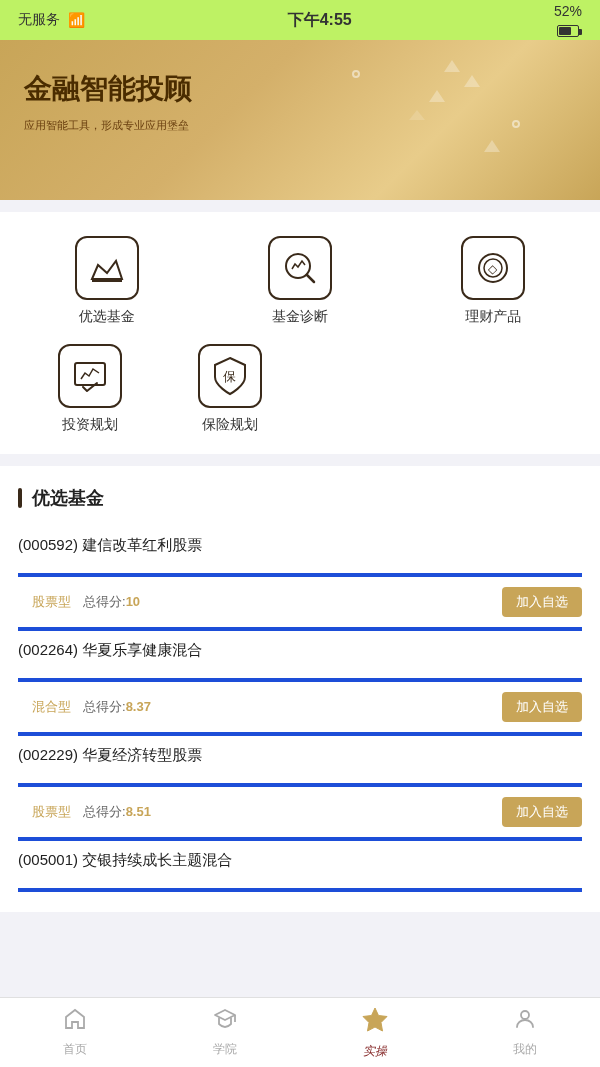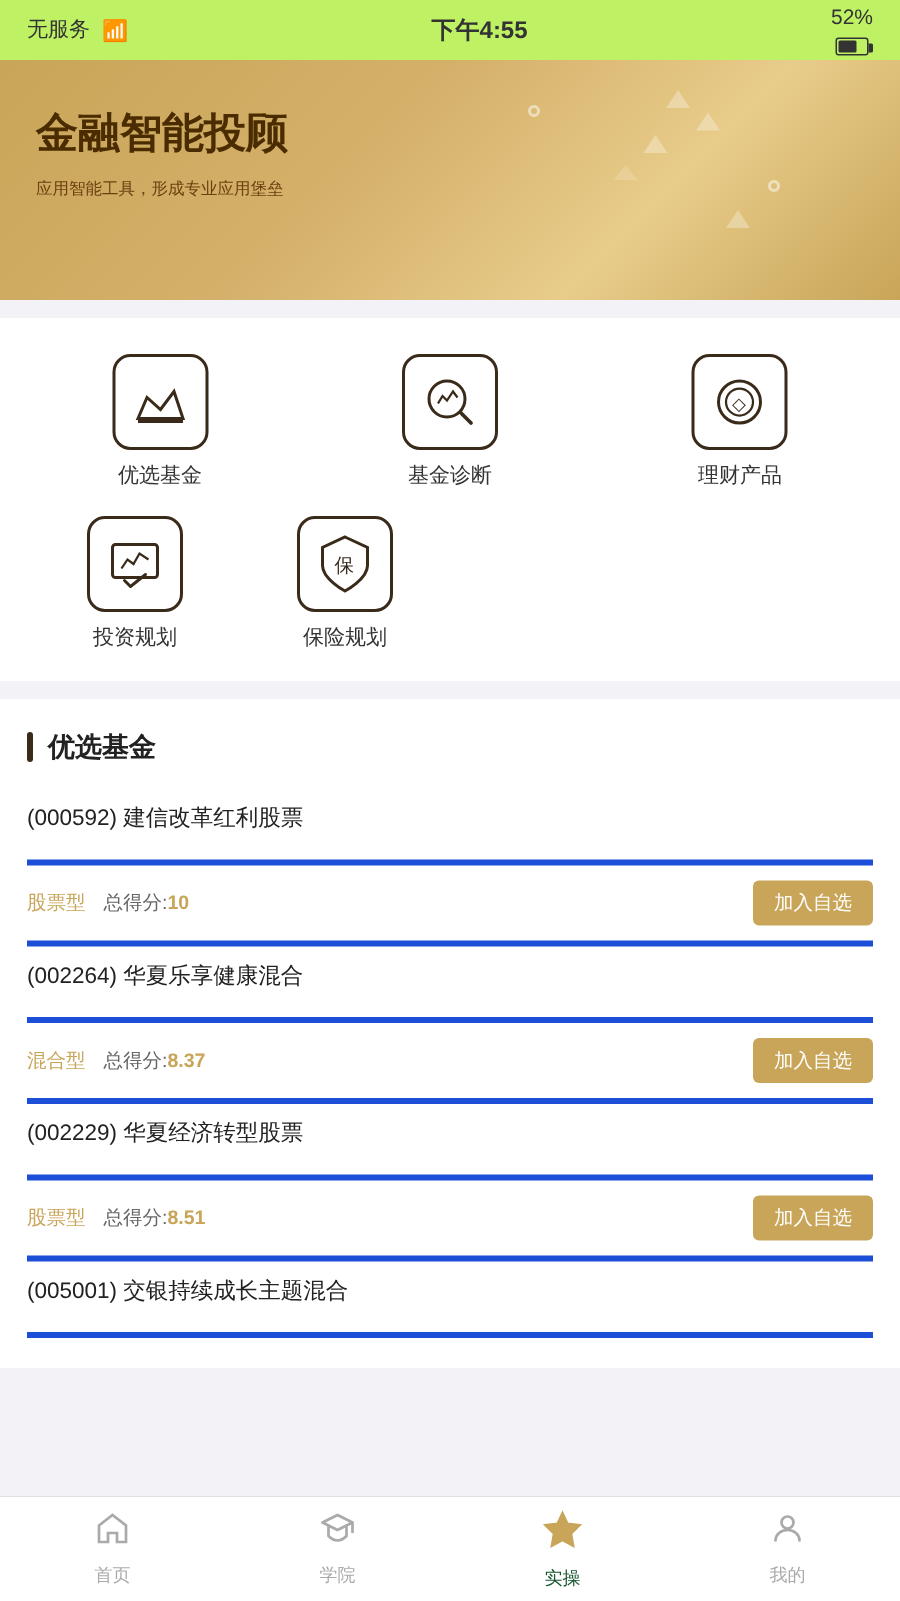--- a/index.html
+++ b/index.html
@@ -161,20 +161,21 @@
     }
     .fund-name {
       font-size: 15px;
       color: #222;
       margin-bottom: 8px;
     }
     .fund-meta {
       display: flex;
       align-items: center;
       justify-content: space-between;
+      margin-left: 14px;
     }
     .fund-meta-left {
       display: flex;
       align-items: center;
       gap: 12px;
     }
     .fund-type {
       font-size: 13px;
       color: #c8a558;
       font-weight: 500;
@@ -219,21 +220,21 @@
     }
     .nav-icon {
       font-size: 24px;
       color: #aaa;
     }
     .nav-icon.active { color: #c8a558; }
     .nav-label {
       font-size: 12px;
       color: #aaa;
     }
-    .nav-label.active { color: #14532d; }
+    .nav-label.active { color: #7f1d1d; font-style: italic; }
 
     
     .wifi-icon { font-size: 14px; }
 
     .content-area {
       padding-bottom: 80px;
     }
   </style>
 </head>
 <body>

